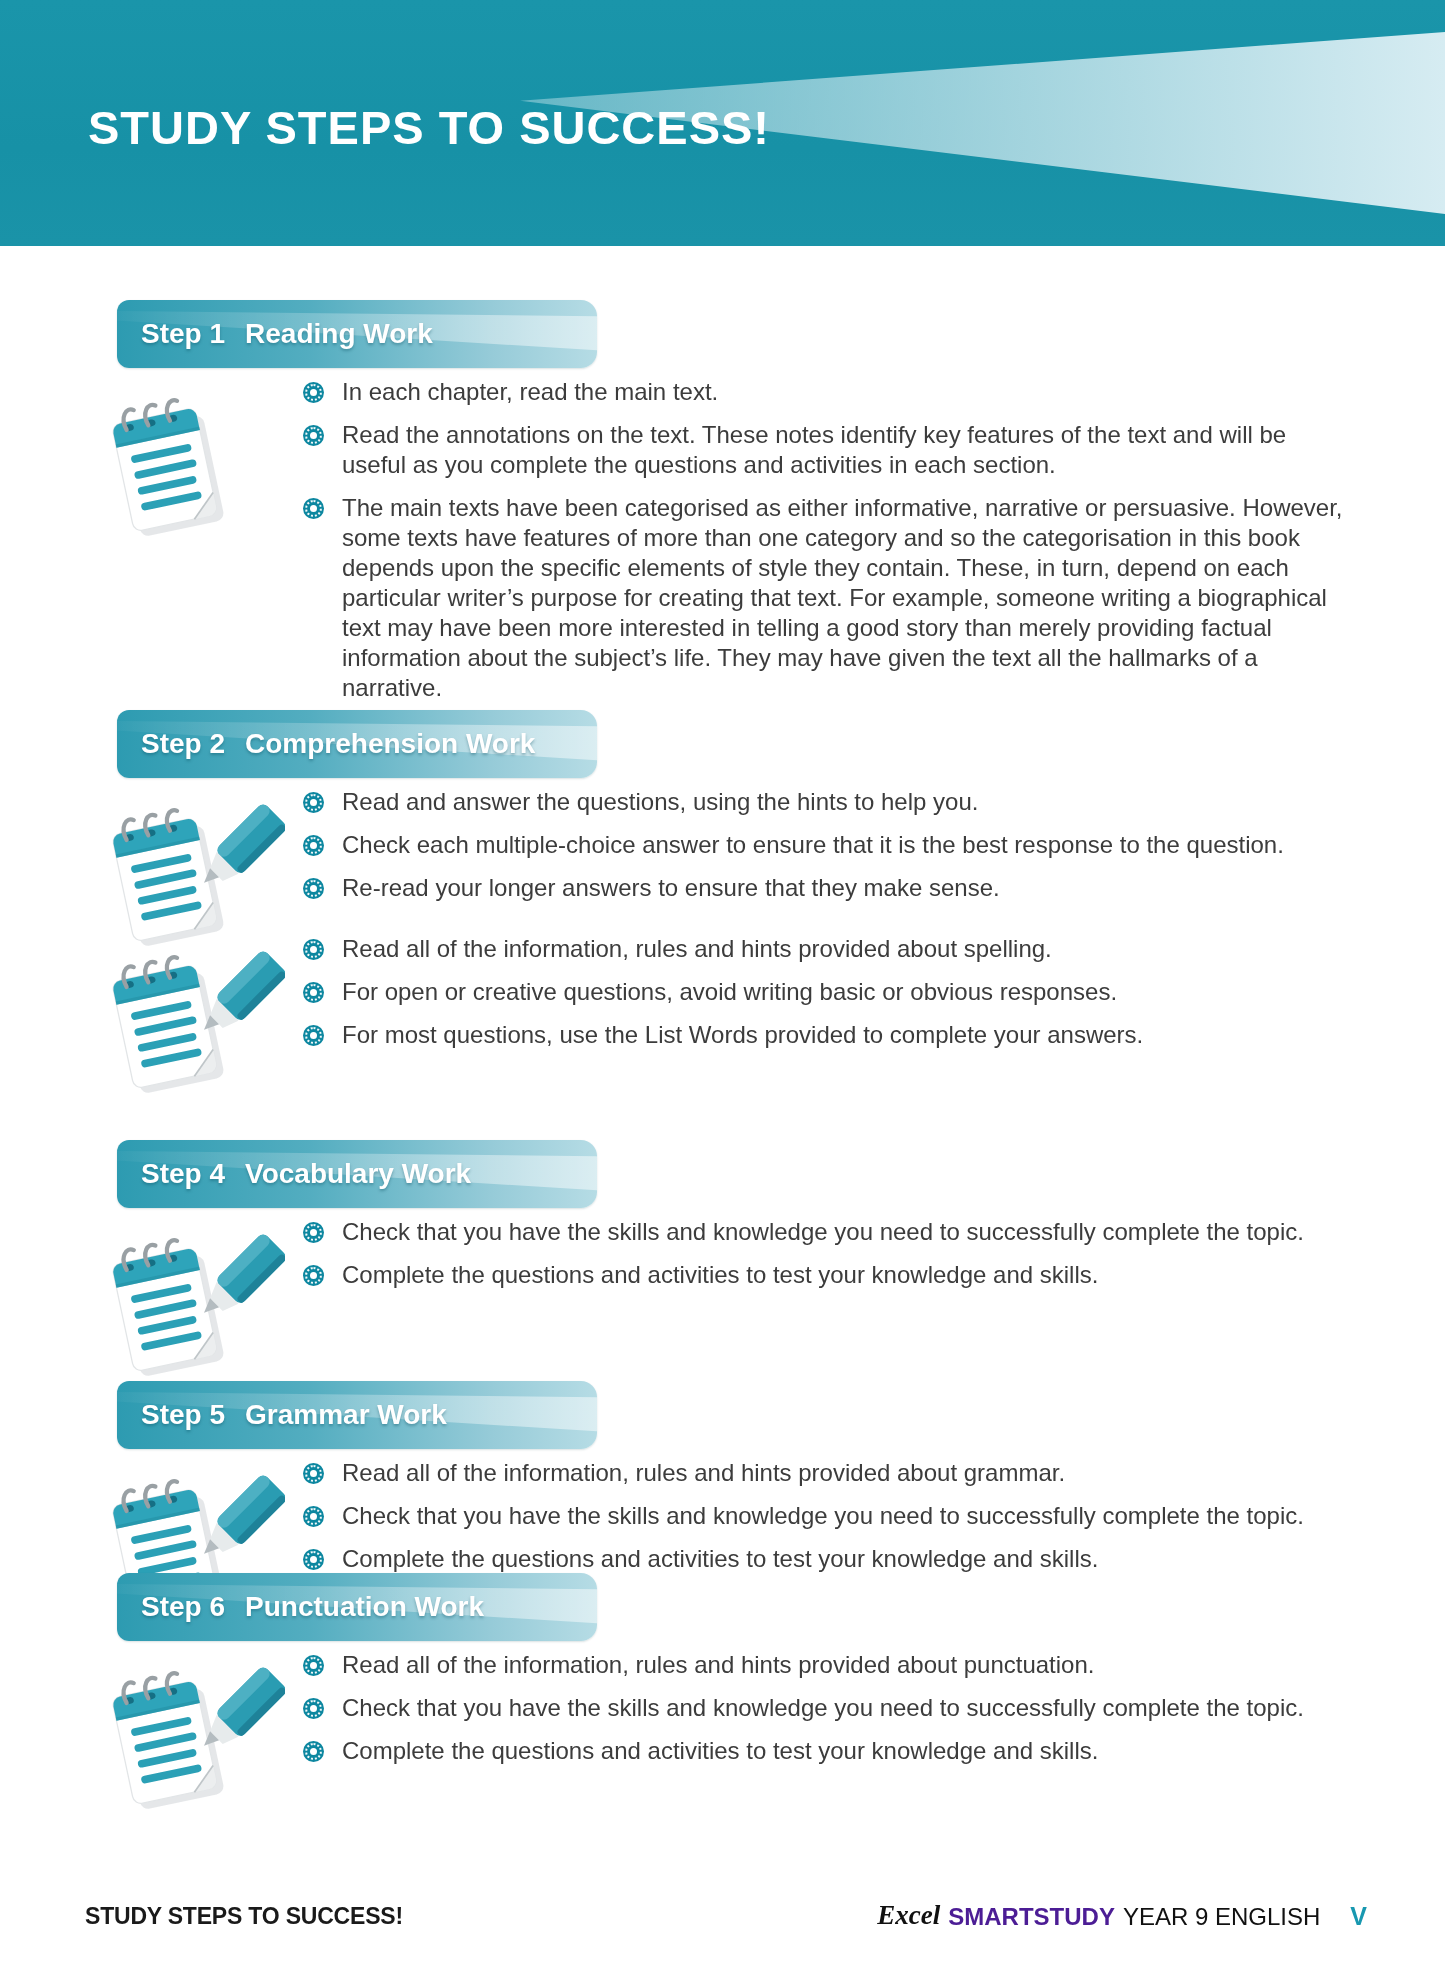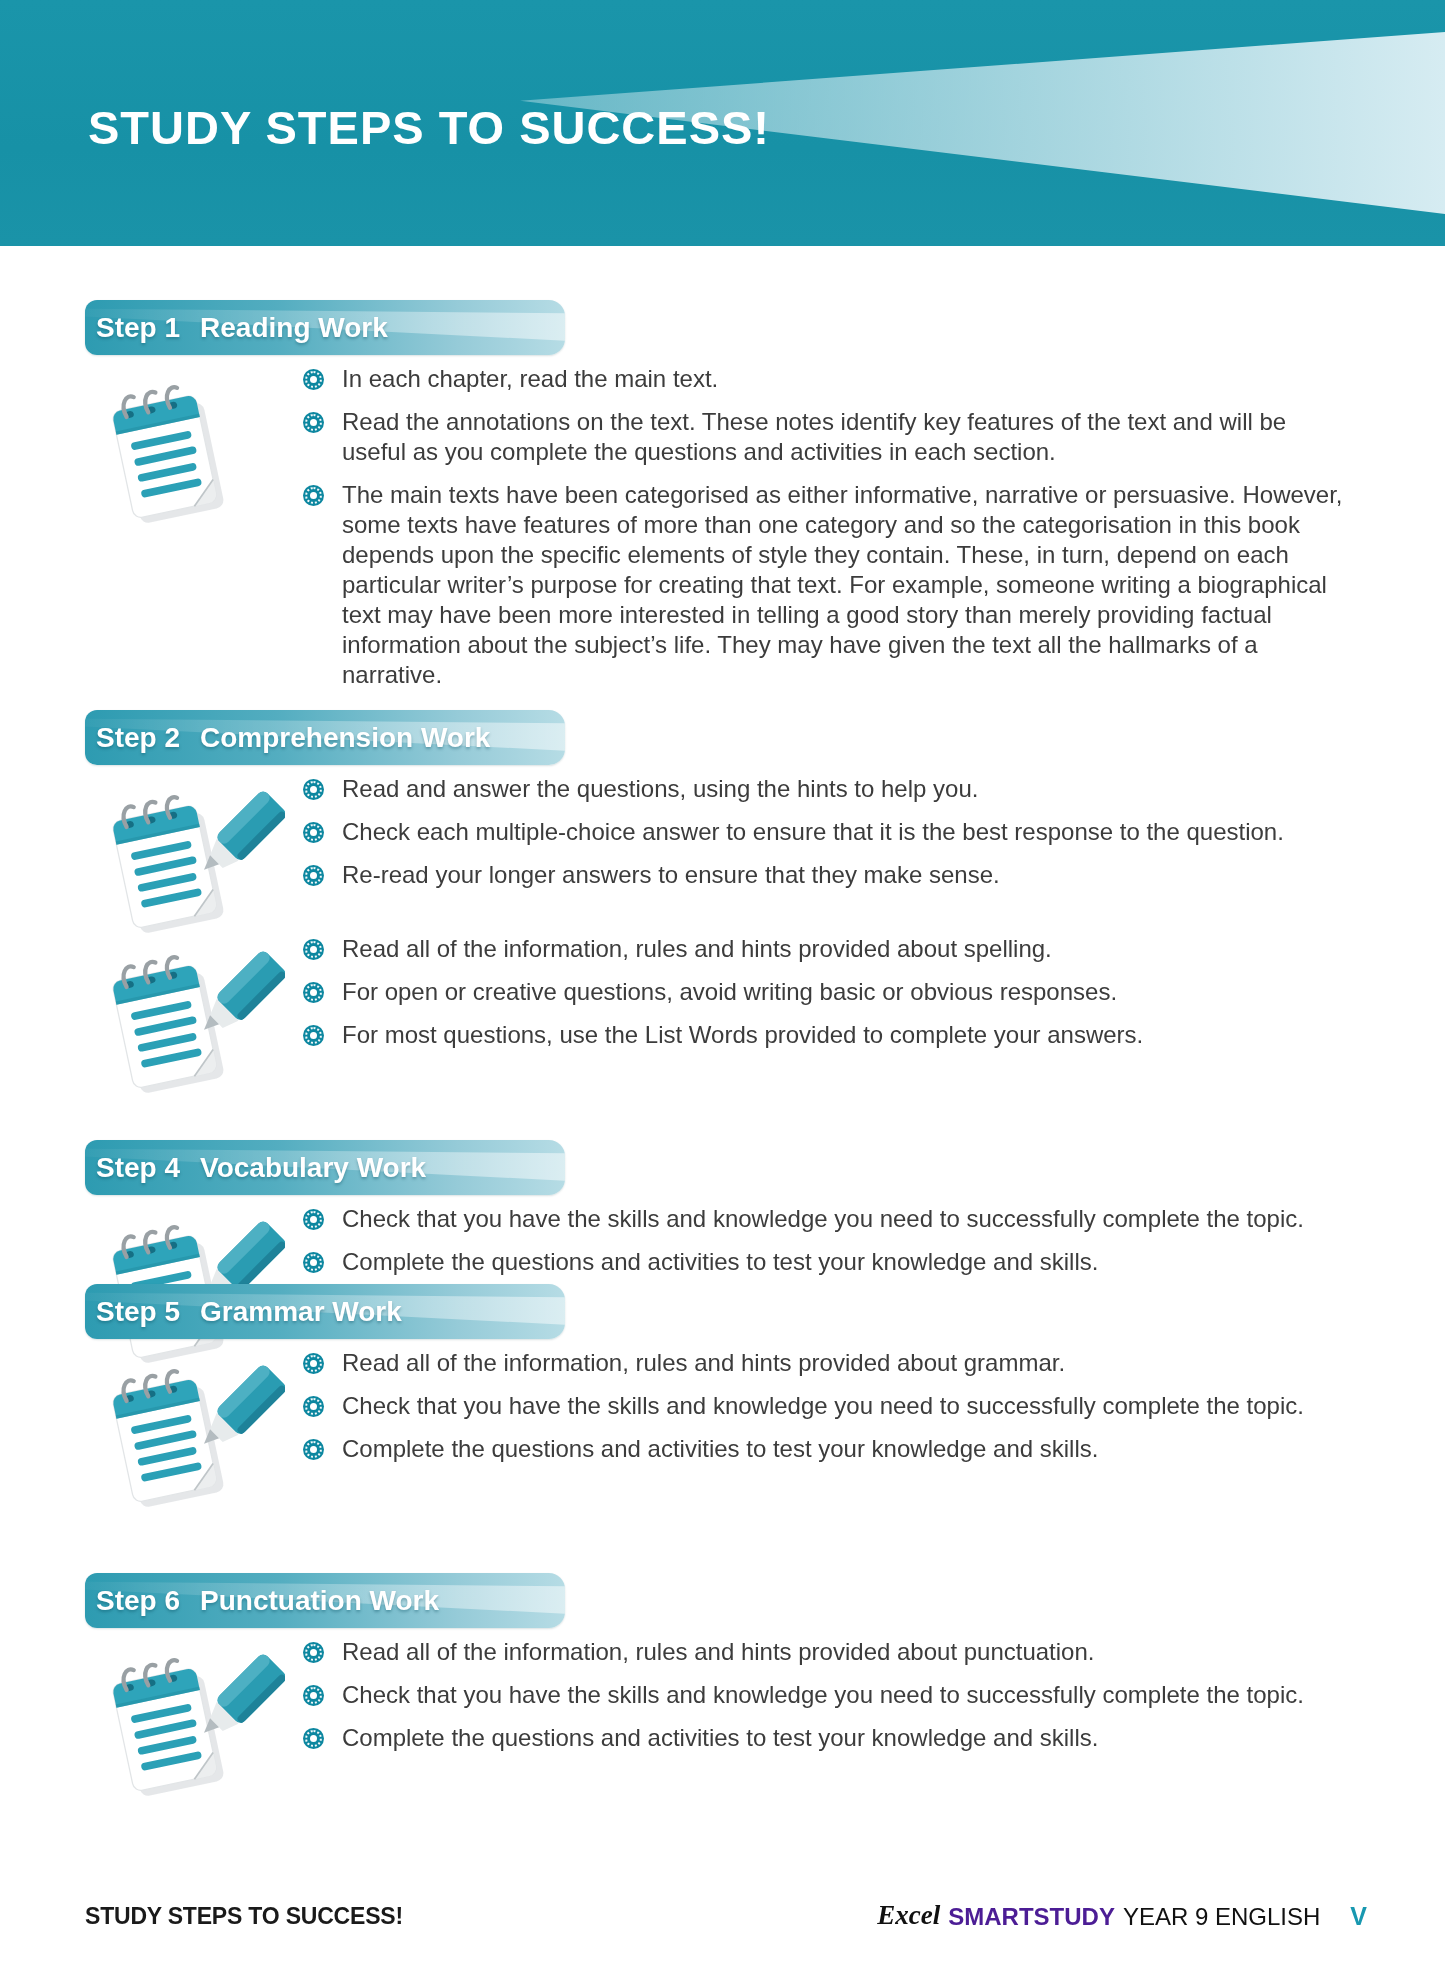--- a/index.html
+++ b/index.html
@@ -37,35 +37,36 @@
     font-weight:800;
     letter-spacing:1px;
   }
 
   
   .step{position:absolute;left:85px;width:1290px;}
   .step-1{top:300px}
   .step-2{top:710px}
   .step-3{top:925px}
   .step-4{top:1140px}
-  .step-5{top:1284px}
+  .step-5{top:1381px}
   .step-6{top:1573px}
 
   .step-banner{
     position:relative;
     width:480px;
-    height:55px;
+    height:68px;
     box-sizing:border-box;
     border-radius:12px 16px 16px 12px;
     display:flex;
     align-items:center;
-    padding-left:11px;
+    padding-left:24px;
     background:linear-gradient(90deg,#2d9bb1 0%,#53adc0 40%,#96cbd8 78%,#b6dce5 100%);
     overflow:hidden;
     box-shadow:0 1px 2px rgba(0,60,70,0.15);
+    margin-left:32px;
   }
   .step-banner::after{
     content:"";
     position:absolute;
     inset:0;
     clip-path:polygon(0 16%, 100% 24%, 100% 74%, 0 30%);
     background:linear-gradient(90deg, rgba(255,255,255,0.03), rgba(255,255,255,0.5));
   }
   .step-num,.step-title{
     position:relative;

